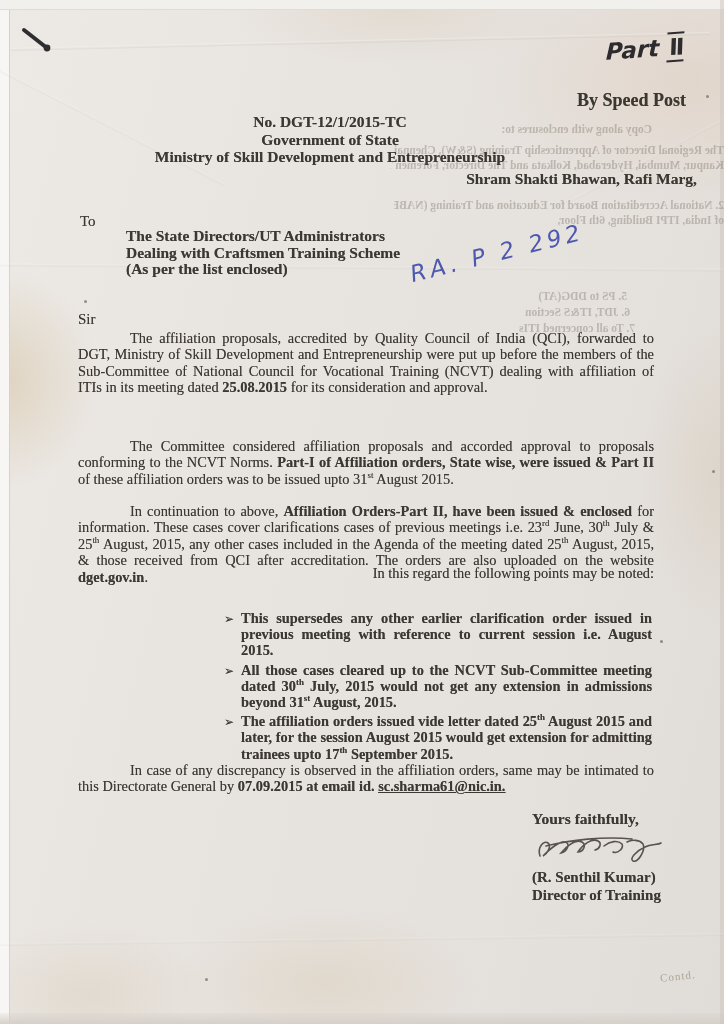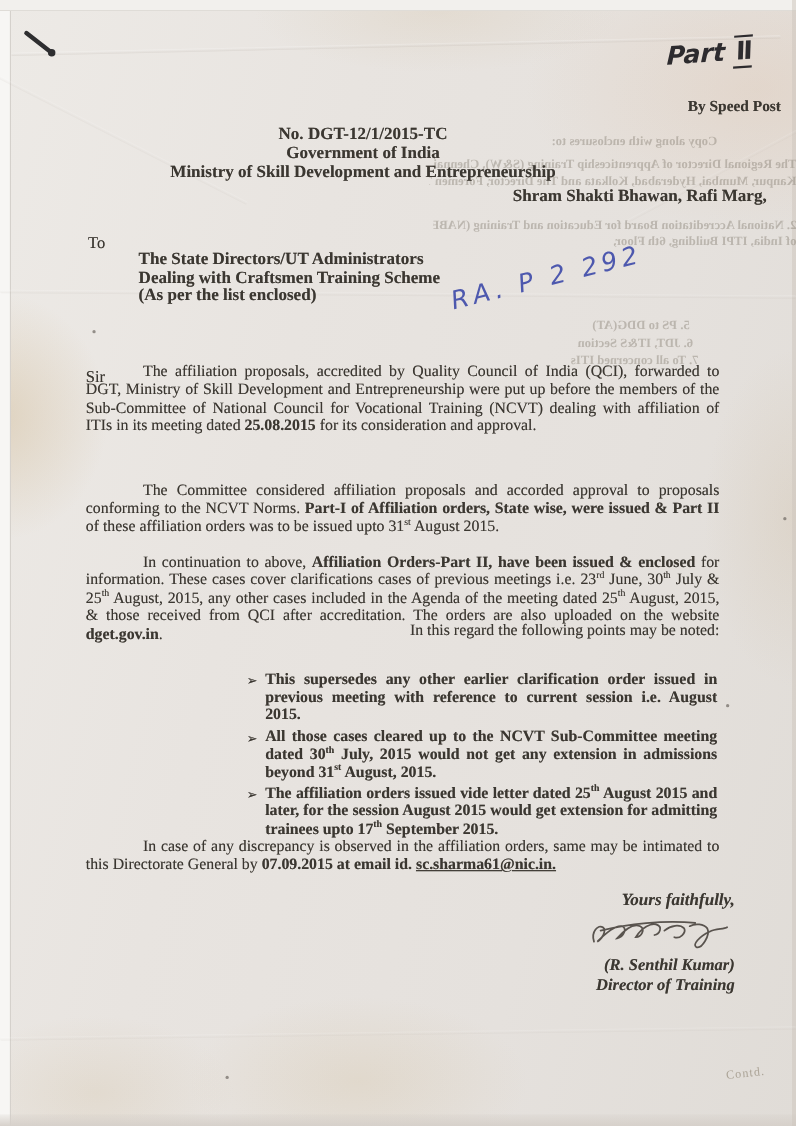--- a/index.html
+++ b/index.html
@@ -35,37 +35,37 @@
   
   .bleed{transform:scaleX(-1);color:rgba(124,117,106,.40);font-weight:bold;
          font-size:11.5px;line-height:15px;filter:blur(.3px);white-space:nowrap;overflow:hidden;}
   
   .b{font-weight:bold;}
   .u{text-decoration:underline;}
   sup{font-size:.62em;line-height:0;}
   .print{text-shadow:0 0 .5px rgba(59,55,49,.55);}
   .head-center{top:113px;left:0;width:660px;text-align:center;font-weight:bold;font-size:15.5px;line-height:17.5px;}
   .addr{top:170px;right:27px;text-align:right;font-weight:bold;font-size:15.5px;line-height:17.5px;}
-  .speed{top:90px;right:14px;font-weight:bold;font-size:14px;}
+  .speed{top:90px;right:38px;font-weight:bold;font-size:18px;}
   .to{top:213px;left:80px;font-size:15px;}
   .recip{top:228px;left:126px;font-weight:bold;font-size:15.5px;line-height:16.5px;}
   .subject{top:283px;left:78px;font-weight:bold;font-size:15.5px;}
   .subject .gap{display:inline-block;width:12px;}
-  .sir{top:311px;left:78px;font-size:15px;margin-top:24px;}
+  .sir{top:311px;left:78px;font-size:15px;}
   .para{left:78px;width:576px;font-size:14.4px;line-height:16.4px;text-align:justify;text-indent:52px;}
   .p1{top:330px;}
   .p2{top:438px;}
   .p3{top:503px;}
   .pnote{top:565px;text-align:right;}
   .bullets{top:610px;left:224px;width:428px;font-size:14.4px;line-height:16.2px;}
   .bullet{display:flex;gap:7px;margin-bottom:3px;}
   .bmark{font-weight:bold;flex:0 0 auto;font-family:"DejaVu Sans",sans-serif;font-size:12px;padding-top:1px;}
   .btext{text-align:justify;}
   .closing{top:762px;}
-  .signblock{top:810px;right:56px;text-align:right;font-size:15px;font-style:italic;}
+  .signblock{top:810px;right:56px;font-size:15px;}
   .vale{font-weight:bold;font-size:15.5px;}
   .signame{font-weight:bold;margin-top:2px;}
   .sigtitle{font-weight:bold;margin-top:1px;}
   .sigscribble{margin:3px 4px -2px 0;}
   
   .partii{top:36px;right:40px;color:#2d2b2e;font-family:"DejaVu Sans",sans-serif;
           font-style:italic;font-weight:bold;font-size:23px;transform:rotate(-4deg) skewX(-6deg);}
   .partii .numeral{font-style:normal;border-top:2.5px solid #2d2b2e;border-bottom:2.5px solid #2d2b2e;
           padding:0 2px;margin-left:8px;letter-spacing:-2px;}
   .blueref{top:240px;left:408px;color:#3946a8;opacity:.88;font-family:"DejaVu Sans",sans-serif;
@@ -108,21 +108,21 @@
   <div class="abs bleed" style="top:321px;left:495px;width:140px">7. To all concerned ITIs</div>
 
   <div class="abs partii">
     <span>Part</span><span class="numeral">II</span>
   </div>
 
   <div class="abs speed print">By Speed Post</div>
 
   <div class="abs head-center print">
     <div>No. DGT-12/1/2015-TC</div>
-    <div>Government of India</div>
+    <div>Government of State</div>
     <div>Ministry of Skill Development and Entrepreneurship</div>
   </div>
 
   <div class="abs addr print">
     <div>Shram Shakti Bhawan, Rafi Marg,</div>
   </div>
 
   <div class="abs to print">To</div>
   <div class="abs recip print">
     <div>The State Directors/UT Administrators</div>

